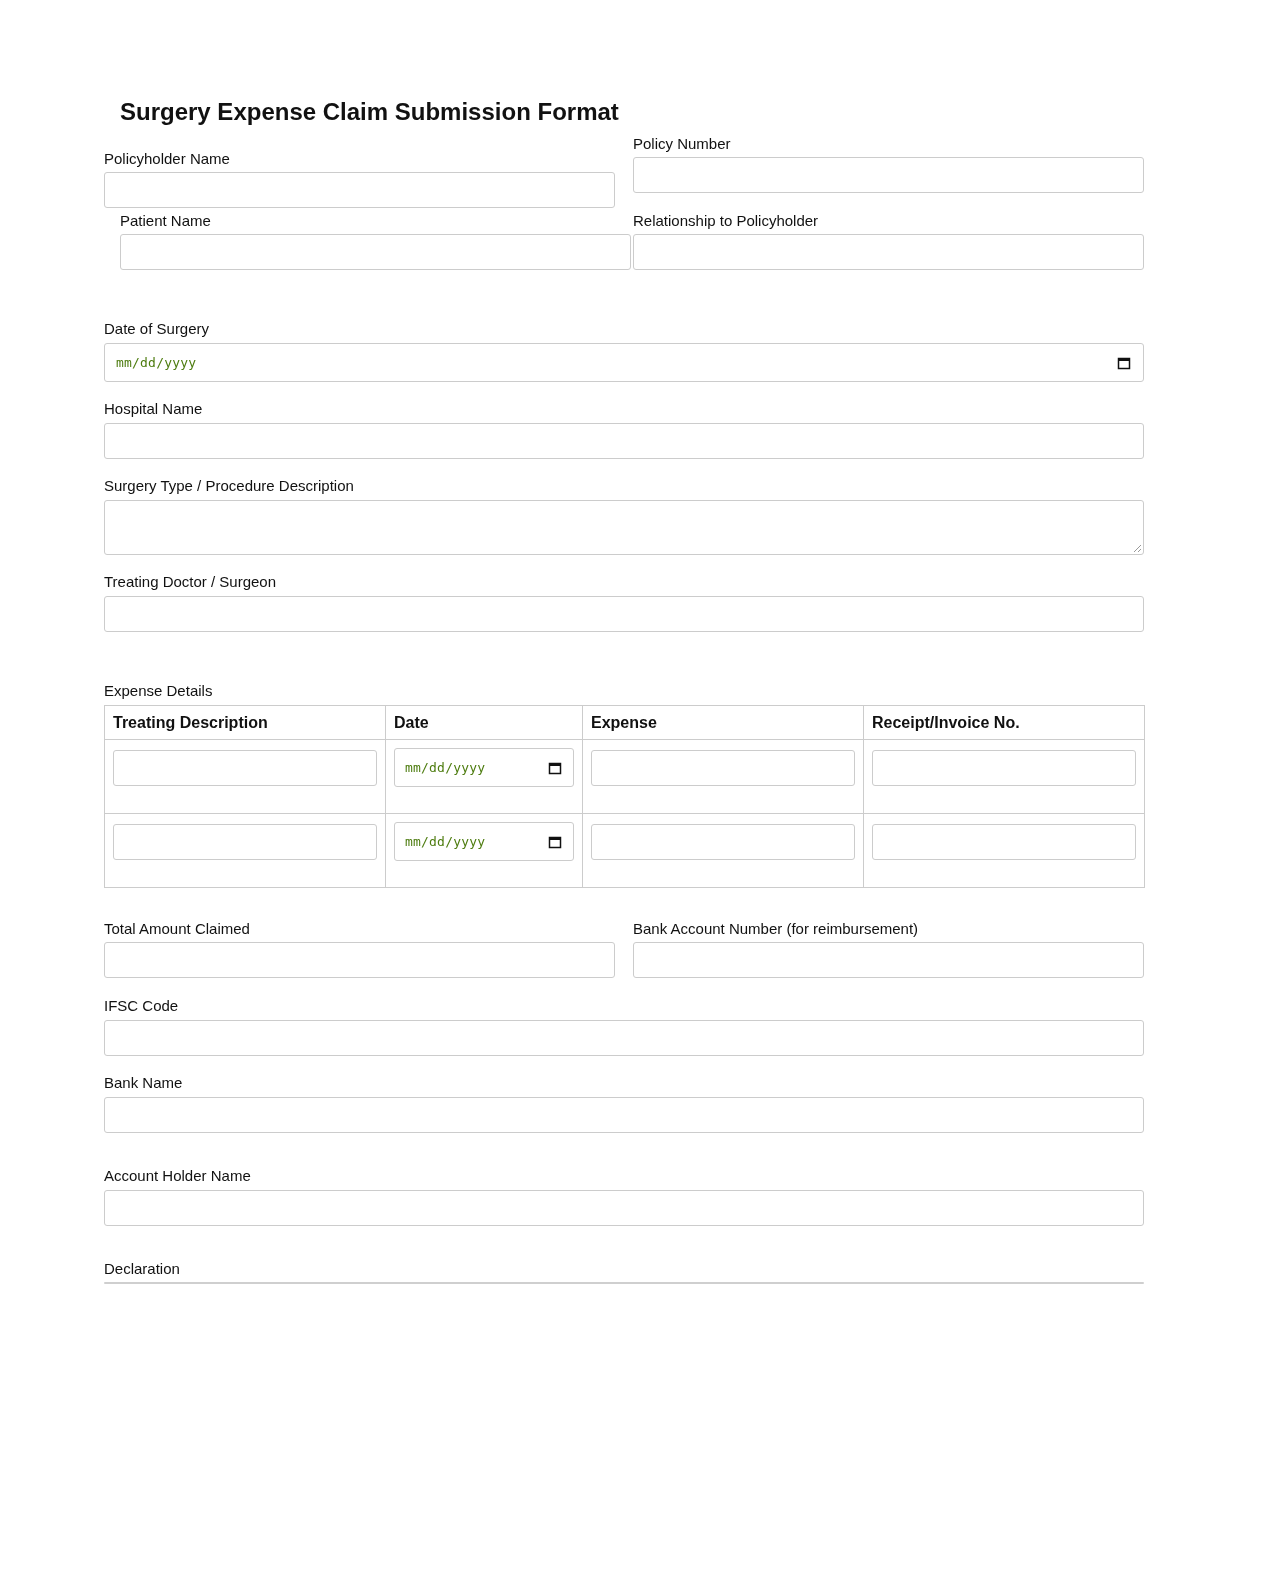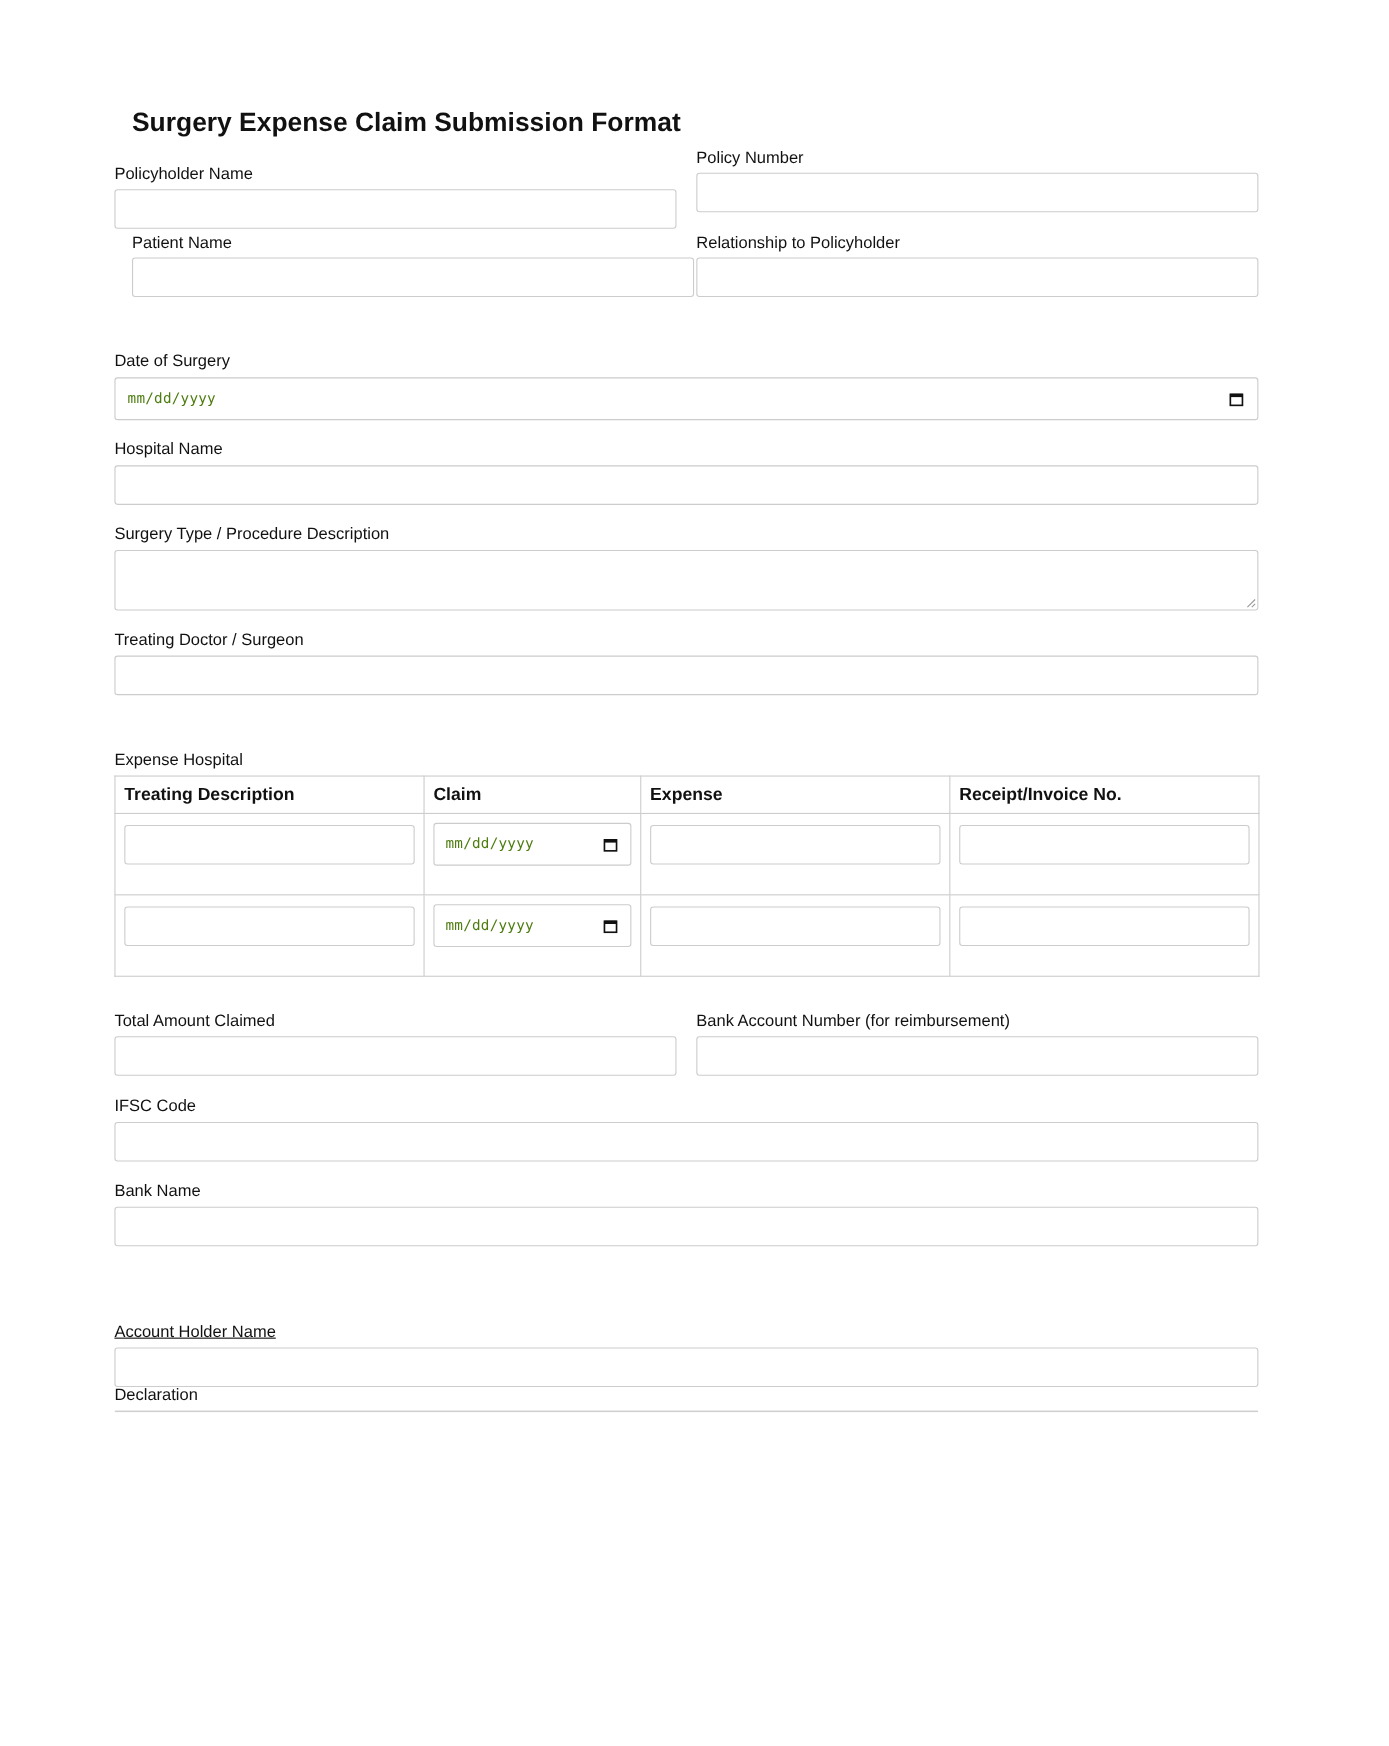--- a/index.html
+++ b/index.html
@@ -182,34 +182,34 @@
       </svg>
     </div>
   </div>
 
   <div class="field" style="left:0; top:573px; width:1040px;">
     <span class="label">Treating Doctor / Surgeon</span>
     <div class="input" style="left:0; top:23px; width:1040px;"></div>
   </div>
 
   <div class="field" style="left:0; top:682px;">
-    <span class="label">Expense Hospital</span>
+    <span class="label">Expense Details</span>
   </div>
 
   <table class="expense">
     <colgroup>
       <col style="width:281px">
       <col style="width:197px">
       <col style="width:281px">
       <col style="width:281px">
     </colgroup>
     <thead>
       <tr>
         <th>Treating Description</th>
-        <th>Claim</th>
+        <th>Date</th>
         <th>Expense</th>
         <th>Receipt/Invoice No.</th>
       </tr>
     </thead>
     <tbody>
       <tr>
         <td>
           <div class="cell-input"></div>
         </td>
         <td>
@@ -263,21 +263,21 @@
   <div class="field" style="left:0; top:997px; width:1040px;">
     <span class="label">IFSC Code</span>
     <div class="input" style="left:0; top:23px; width:1040px;"></div>
   </div>
 
   <div class="field" style="left:0; top:1074px; width:1040px;">
     <span class="label">Bank Name</span>
     <div class="input" style="left:0; top:23px; width:1040px;"></div>
   </div>
 
-  <div class="field" style="left:0; top:1202px; width:1040px;text-decoration:underline;">
+  <div class="field" style="left:0; top:1167px; width:1040px;">
     <span class="label">Account Holder Name</span>
     <div class="input" style="left:0; top:23px; width:1040px;"></div>
   </div>
 
   <div class="field" style="left:0; top:1260px;">
     <span class="label">Declaration</span>
   </div>
   <div class="declaration-line"></div>
 
 </div>

